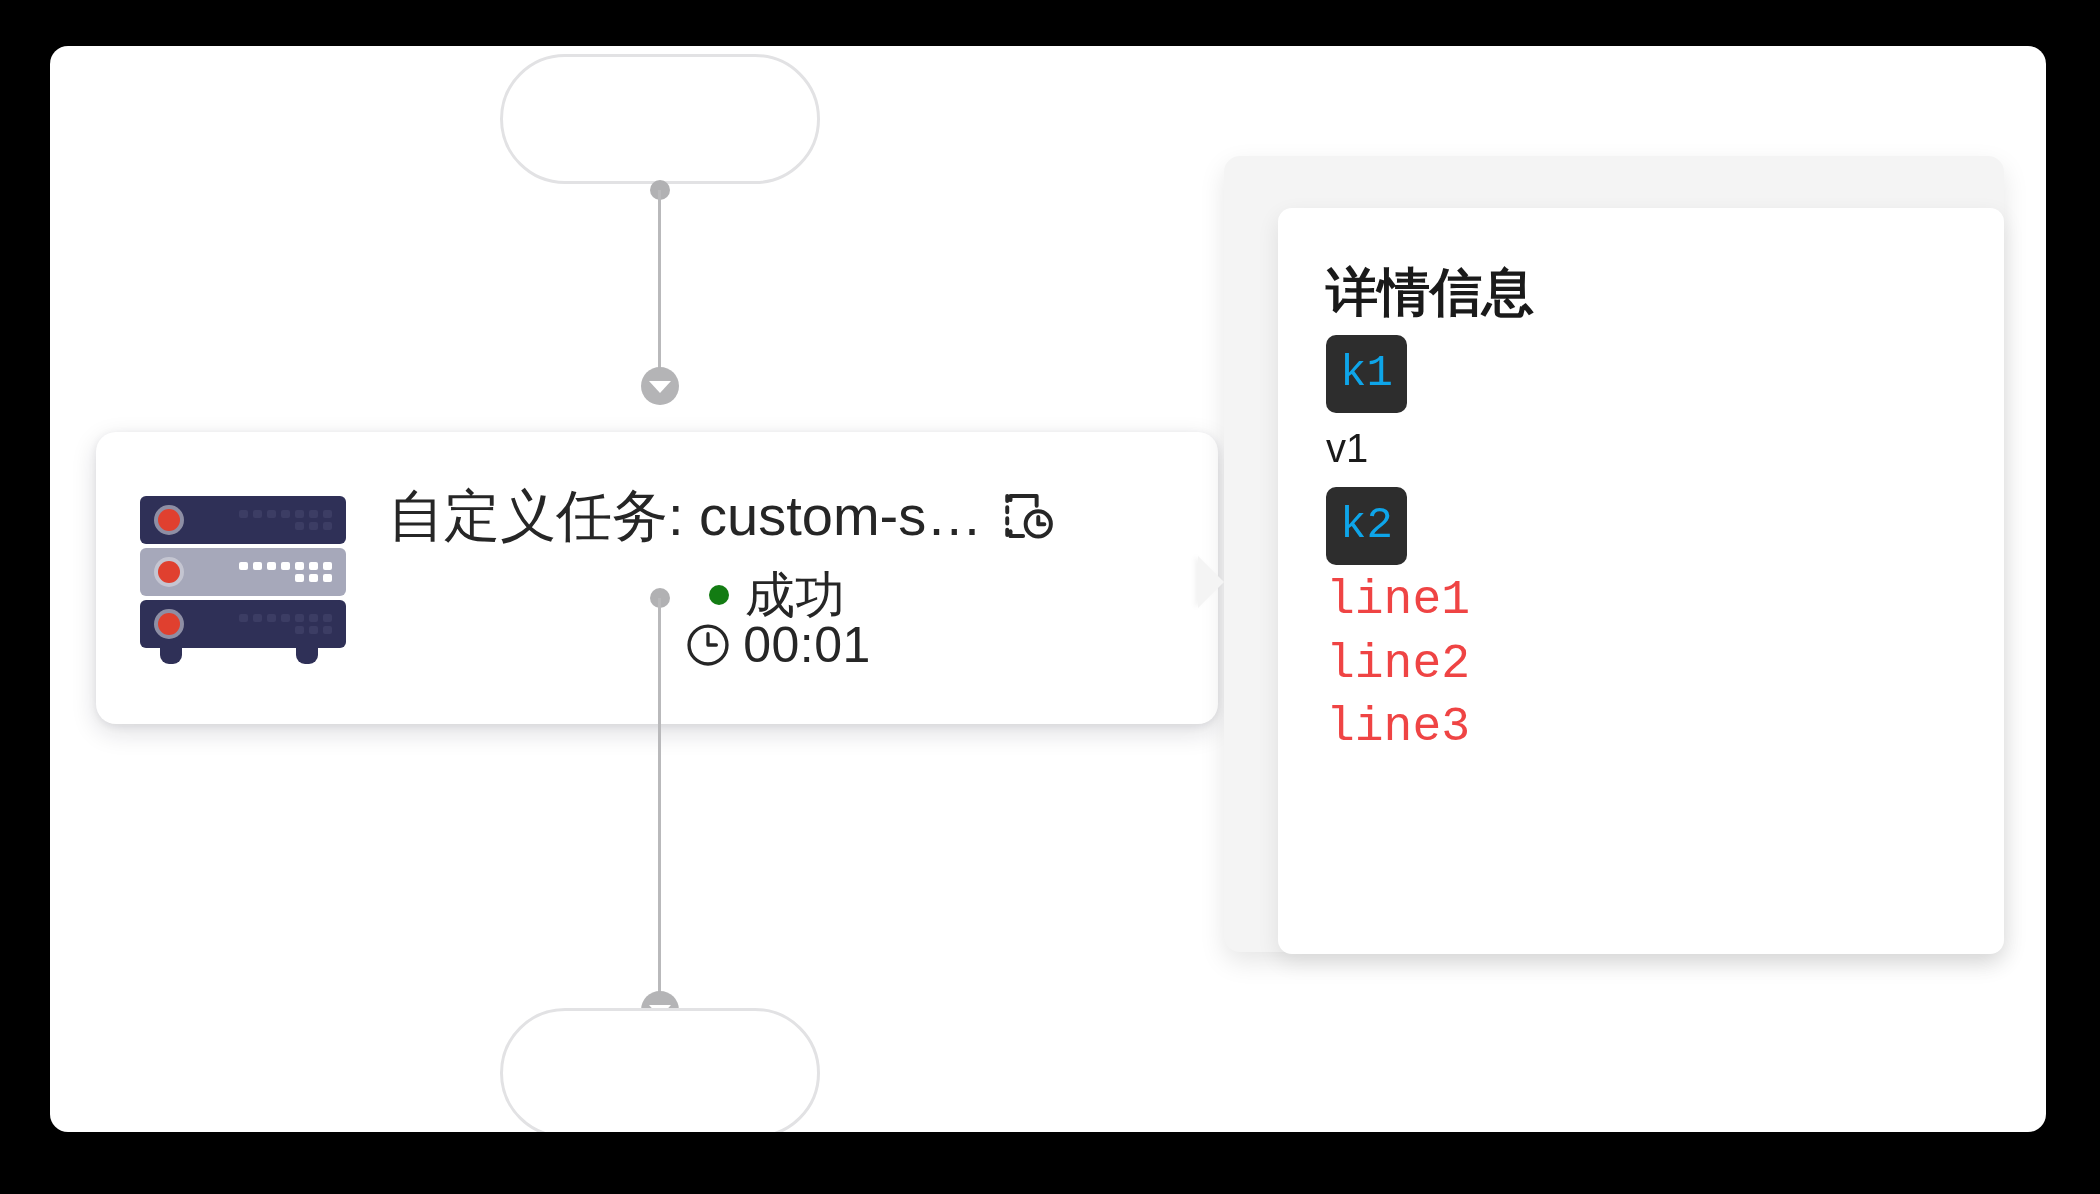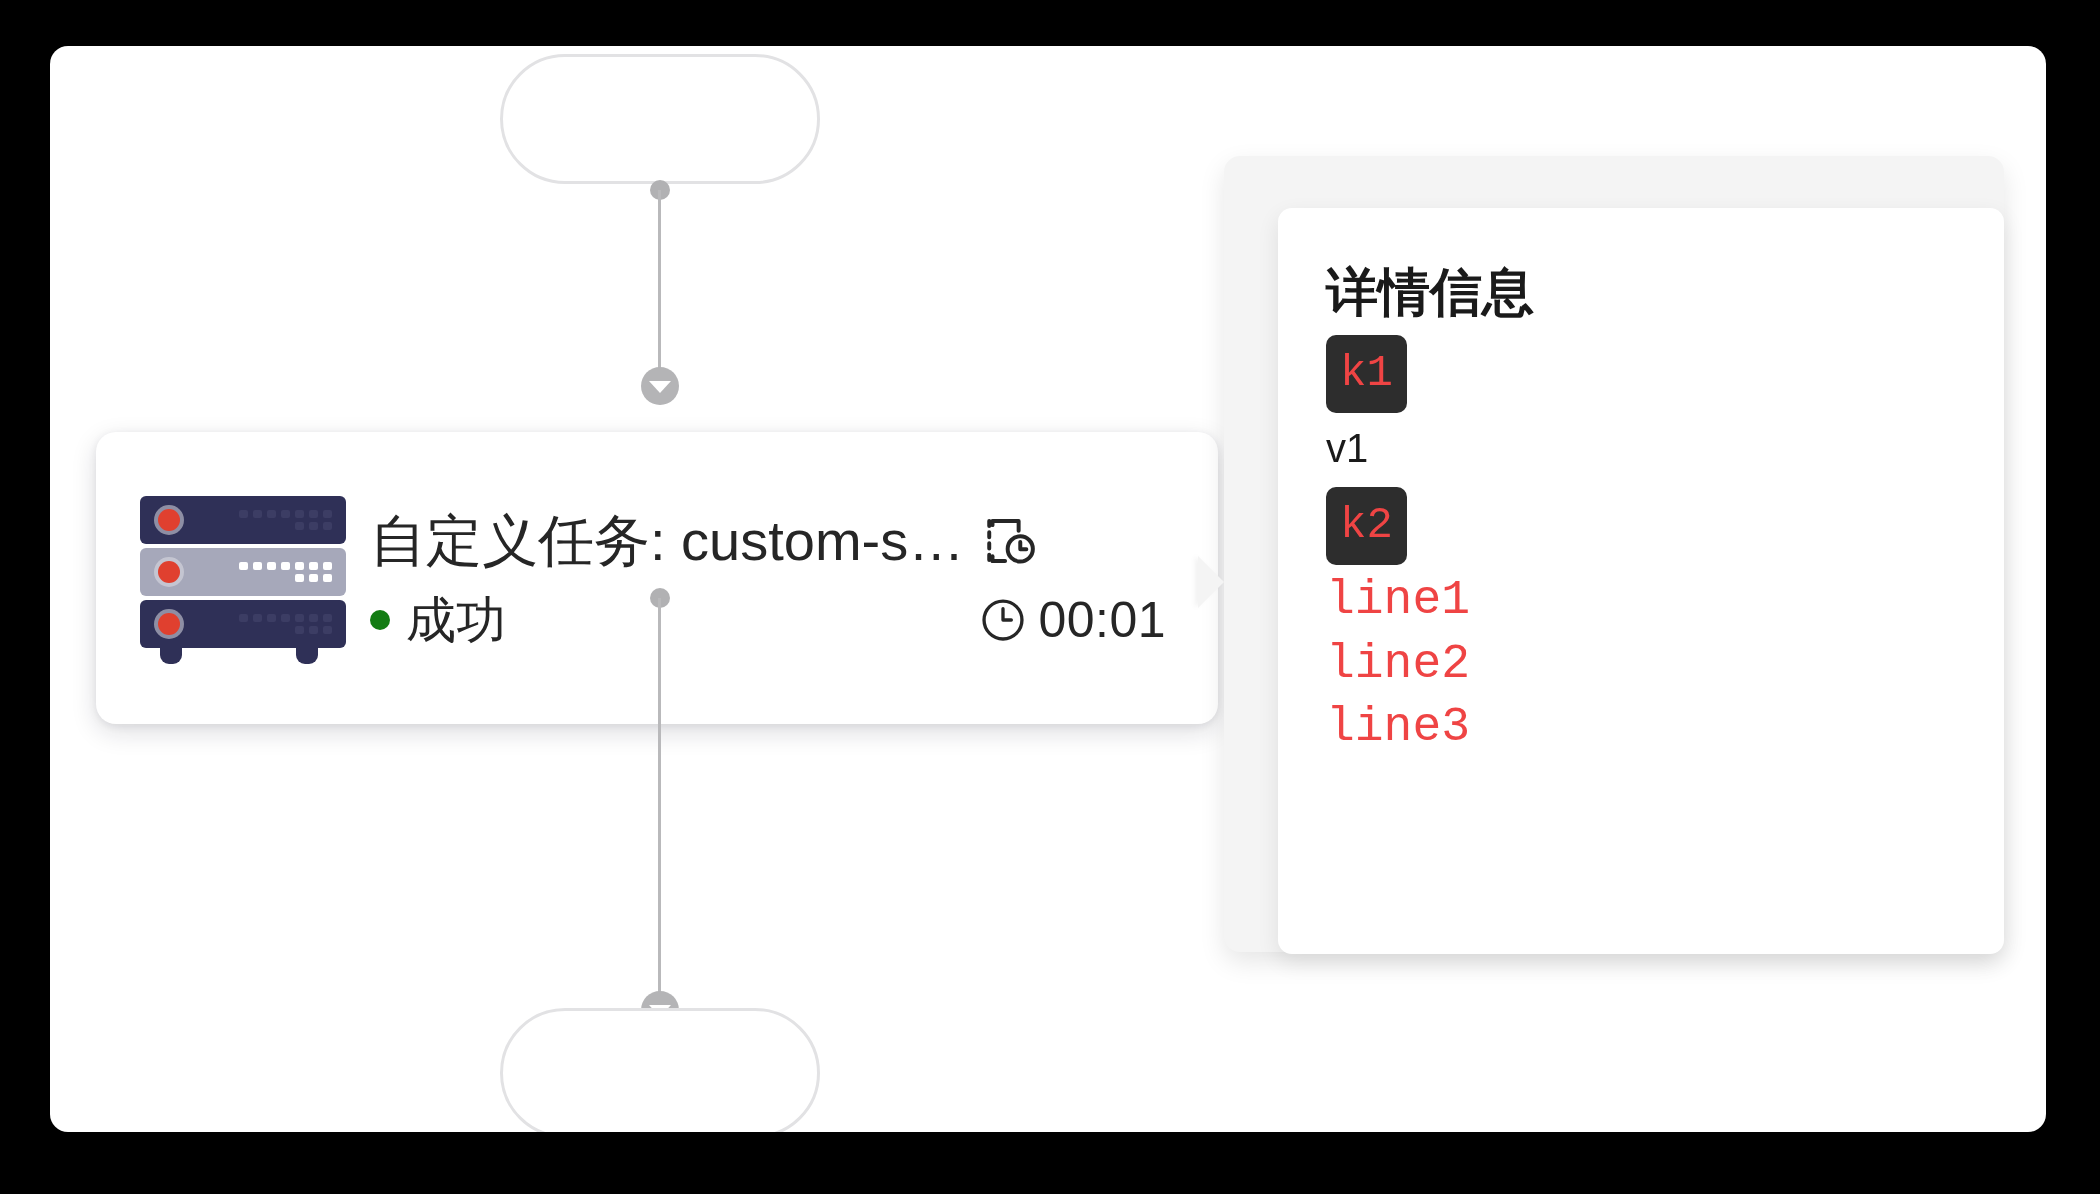--- a/index.html
+++ b/index.html
@@ -165,21 +165,21 @@
     background: #2f3057;
     border-radius: 0 0 9px 9px;
   }
   #foot-l { left: 20px; }
   #foot-r { left: 156px; }
 
   
   #card-body {
     flex: 1 1 auto;
     min-width: 0;
-    margin-left: 24px;
+    margin-left: 42px;
     display: flex;
     flex-direction: column;
     justify-content: center;
     gap: 24px;
   }
   #card-title-row {
     display: flex;
     align-items: center;
     gap: 18px;
     min-width: 0;
@@ -189,23 +189,24 @@
     line-height: 1.08;
     color: #262626;
     white-space: nowrap;
     overflow: hidden;
     text-overflow: clip;
   }
   #history-icon { flex: 0 0 auto; display: block; }
 
   #card-meta-row {
     display: flex;
-    align-items: flex-end;
+    align-items: center;
     justify-content: space-between;
     padding-right: 18px;
+    flex-direction: column;
   }
   #status-group {
     display: flex;
     align-items: center;
     gap: 16px;
   }
   #status-dot {
     width: 20px;
     height: 20px;
     border-radius: 50%;
@@ -268,21 +269,21 @@
   #tooltip-title {
     font-size: 52px;
     font-weight: bold;
     color: #1a1a1a;
     line-height: 1.1;
     margin-bottom: 2px;
   }
   .kv-badge {
     display: inline-block;
     background: #2d2d2d;
-    color: #ef4444;
+    color: #0ea5e9;
     font-family: "Liberation Mono", "DejaVu Sans Mono", monospace;
     font-size: 44px;
     line-height: 1;
     padding: 16px 14px 18px 14px;
     border-radius: 10px;
     margin: 12px 0 4px 0;
   }
   .kv-value {
     font-size: 40px;
     color: #1a1a1a;

